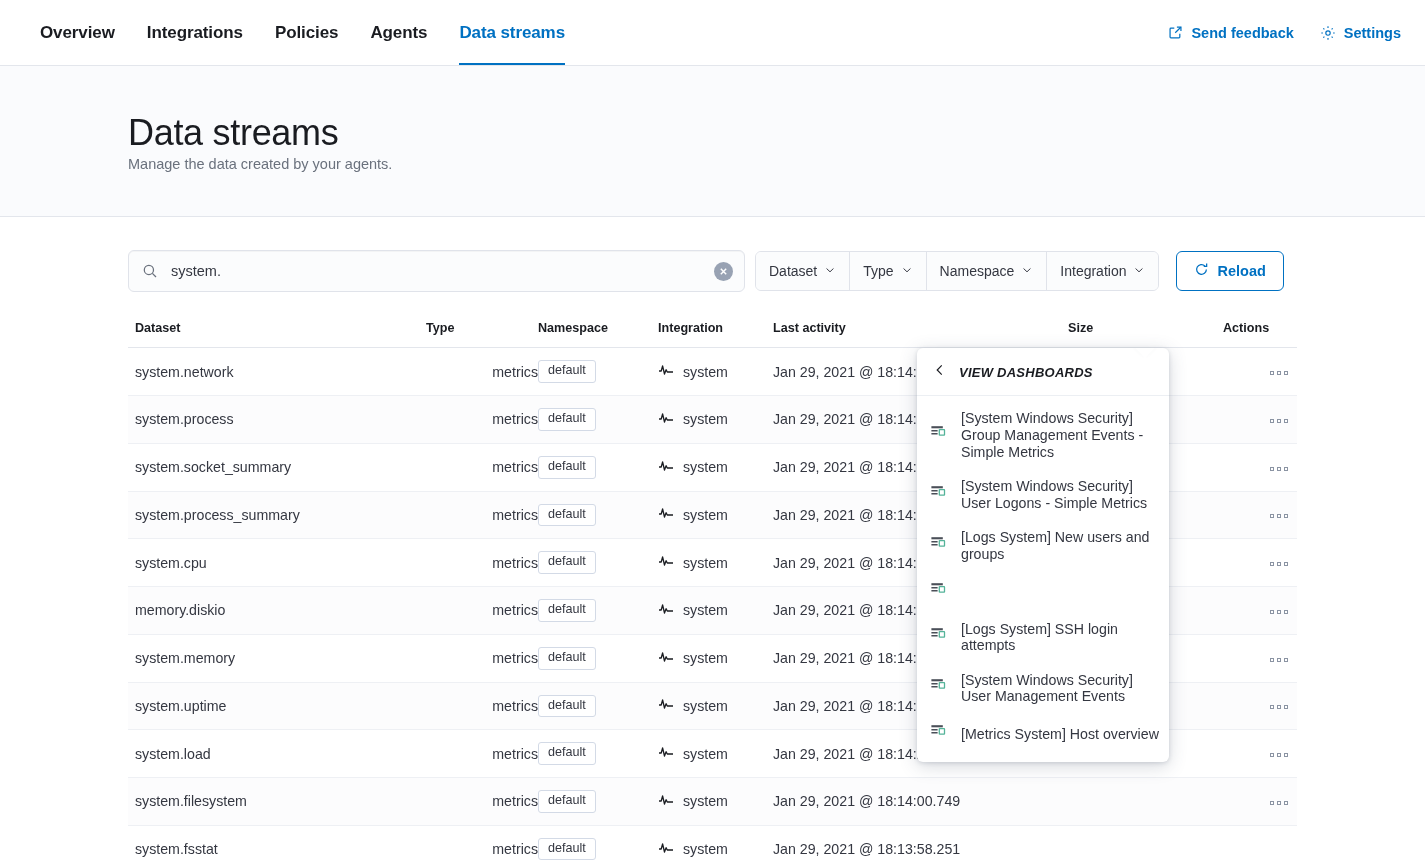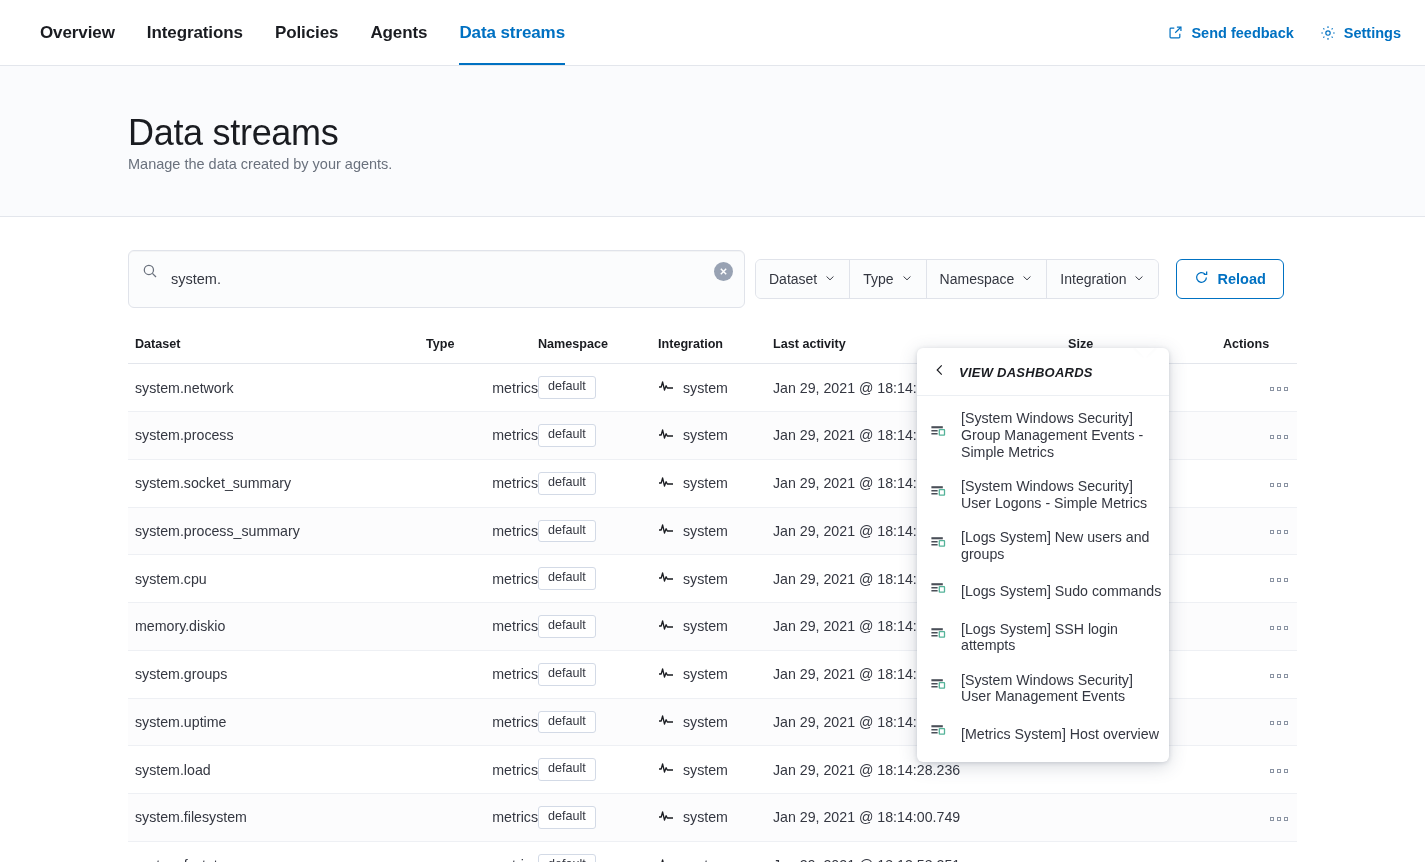--- a/index.html
+++ b/index.html
@@ -84,21 +84,21 @@
   .content { padding: 0 128px; position: relative; }
 
   .controls {
     display: flex;
     align-items: center;
     gap: 0;
     padding-top: 33px;
   }
   .search-wrap {
     flex: 0 0 617px;
-    height: 58px;
+    height: 42px;
     position: relative;
     background: #fbfcfd;
     border: 1px solid #e0e3ea;
     border-radius: 6px;
     box-shadow: 0 1px 0 rgba(0,0,0,0.03) inset;
     display: flex;
     align-items: center;
   }
   .search-icon { position: absolute; left: 13px; top: 12px; }
   .search-input {
@@ -500,21 +500,21 @@
           </td>
           <td class="col-last">Jan 29, 2021 @ 18:14:28.247</td>
           <td class="col-size"></td>
           <td class="col-actions"><button class="dots-btn">
               <i></i>
               <i></i>
               <i></i>
             </button></td>
         </tr>
         <tr>
-          <td class="col-dataset">system.groups</td>
+          <td class="col-dataset">system.memory</td>
           <td class="col-type">metrics</td>
           <td class="col-ns"><span class="badge">default</span></td>
           <td class="col-integration">
             <span class="integration-cell">
               <span><svg width="16" height="16" viewBox="0 0 16 16" fill="none" stroke="#1a1c21" stroke-width="1.3" stroke-linejoin="round">
                   <path d="M1 9h2.2l1.4-5 1.9 8 1.6-4.3 1.2 2.3H15"></path>
                 </svg></span>
               <span>system</span>
             </span>
           </td>
@@ -642,21 +642,20 @@
             </svg></span>
           <span class="popover-item-label">[Logs System] New users and groups</span>
         </div>
         <div class="popover-item">
           <span class="dash-icon"><svg width="18" height="18" viewBox="0 0 18 18" fill="none">
               <rect x="1.4" y="2.2" width="11.4" height="2.1" fill="#4a4f58"></rect>
               <rect x="1.4" y="6" width="6.2" height="1.5" fill="#4a4f58"></rect>
               <rect x="1.4" y="9" width="6.2" height="1.5" fill="#4a4f58"></rect>
               <rect x="9.3" y="5.6" width="5.2" height="5.6" rx="0.4" stroke="#54b399" stroke-width="1.3" fill="none"></rect>
             </svg></span>
-          <span class="popover-item-label">[Logs System] Sudo commands</span>
         </div>
         <div class="popover-item">
           <span class="dash-icon"><svg width="18" height="18" viewBox="0 0 18 18" fill="none">
               <rect x="1.4" y="2.2" width="11.4" height="2.1" fill="#4a4f58"></rect>
               <rect x="1.4" y="6" width="6.2" height="1.5" fill="#4a4f58"></rect>
               <rect x="1.4" y="9" width="6.2" height="1.5" fill="#4a4f58"></rect>
               <rect x="9.3" y="5.6" width="5.2" height="5.6" rx="0.4" stroke="#54b399" stroke-width="1.3" fill="none"></rect>
             </svg></span>
           <span class="popover-item-label">[Logs System] SSH login attempts</span>
         </div>

